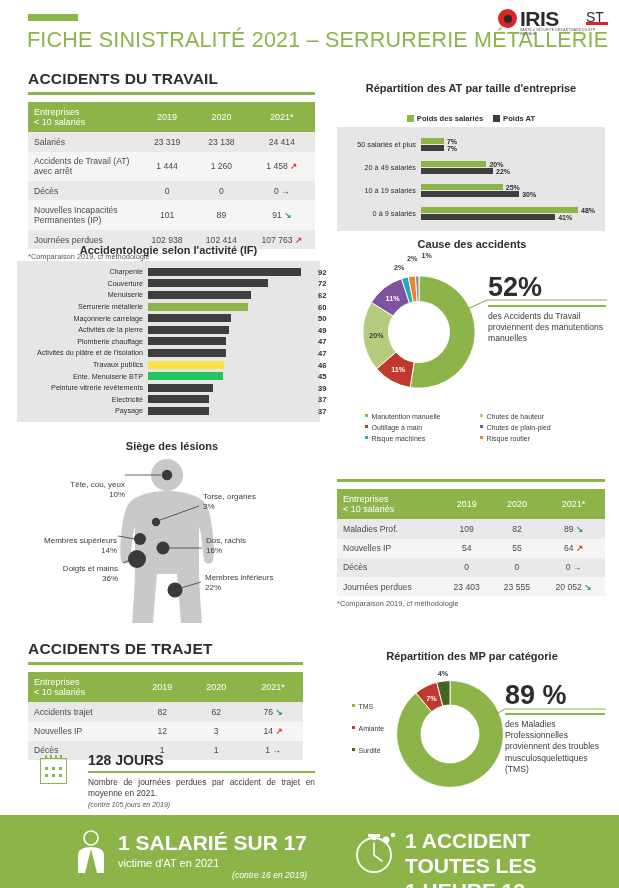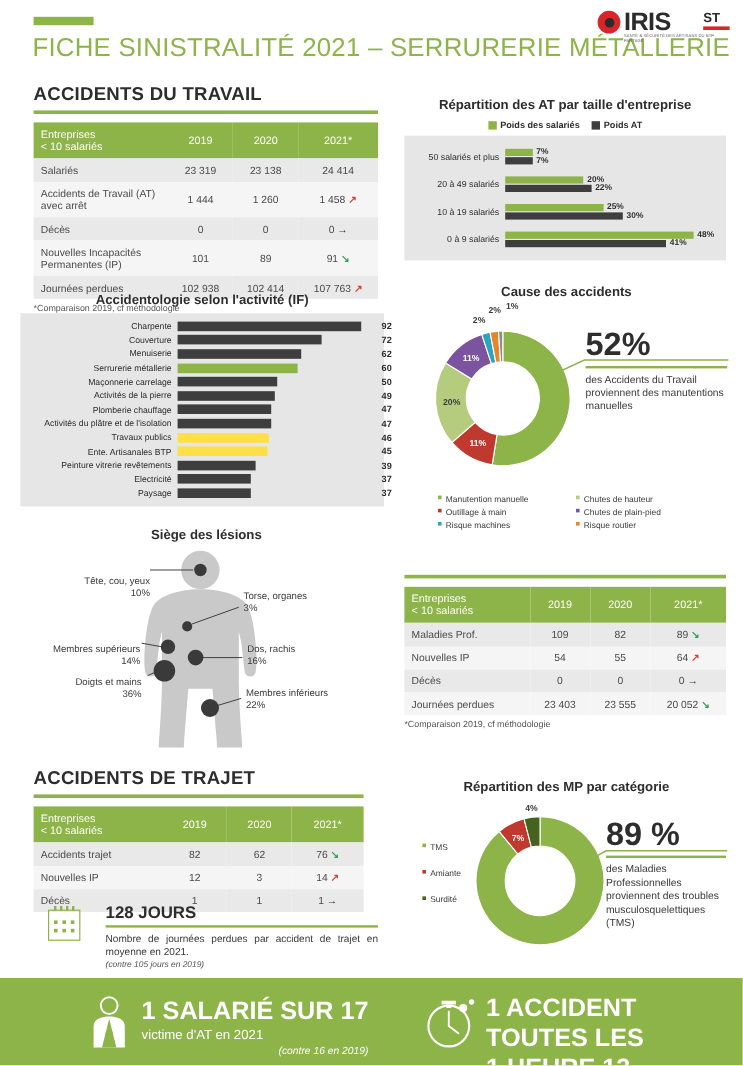--- a/index.html
+++ b/index.html
@@ -23,21 +23,21 @@
     color: #8db448; font-weight: 400; white-space: nowrap;
   }
   .logo { position: absolute; right: 9px; top: 7px; width: 112px; height: 33px; }
   .logo-mark { position: absolute; left: 0; top: 2px; width: 19px; height: 19px;
     border-radius: 50%; background: #d9252a; }
   .logo-mark::after { content:""; position:absolute; left:5.5px; top:5.5px;
     width:8px; height:8px; border-radius:50%; background:#2b2b2b; }
   .logo-iris { position: absolute; left: 22px; top: 0px;
     font-size: 21px; font-weight: bold; letter-spacing: -.5px; color: #2b2b2b; }
   .logo-st { position: absolute; left: 88px; top: 2px;
-    font-size: 11px; font-weight: bold; color: #2b2b2b; }
+    font-size: 14px; font-weight: normal; color: #2b2b2b; }
   .logo-st-bar { position: absolute; left: 88px; top: 15px; width: 22px; height: 3px; background:#d9252a; }
   .logo-sub { position: absolute; left: 22px; top: 21px;
     font-size: 3.4px; line-height: 1.25; color: #555; letter-spacing: .1px; width: 88px; }
 
   
   .sec-h { font-size: 15.5px; font-weight: bold; color: #2d2d2d; letter-spacing: .2px; }
   .sec-rule { height: 2.5px; background: #8db448; margin-top: 4px; }
   .sub-h { font-size: 11px; font-weight: bold; color: #2d2d2d; text-align: center; }
 
   
@@ -166,21 +166,21 @@
             <td>102 414</td>
             <td>107 763<span class="arrow-up"> ↗</span></td>
           </tr>
         </tbody>
     </table>
     <div class="tnote">*Comparaison 2019, cf méthodologie</div>
   </div>
 
   <div style="position:absolute; left:337px; top:82px; width:268px;">
     <div class="sub-h">Répartition des AT par taille d'entreprise</div>
-    <div class="gb-legend" style="margin-top:6px;">
+    <div class="gb-legend" style="margin-top:20px;">
       <span><span class="sw" style="background:#8db448"></span><span>Poids des salariés</span></span>
       <span><span class="sw" style="background:#3e3e3e"></span><span>Poids AT</span></span>
     </div>
     <div class="gb-wrap" id="gb-wrap">
         <div class="gb-row">
           <div class="gb-lab">50 salariés et plus</div>
           <div class="gb-bars">
             <div class="gb-bar" style="background: rgb(141, 180, 72); width: 12.7273%;">
               <span class="v">7%</span>
             </div>
@@ -294,23 +294,23 @@
         </div>
         <div class="if-row">
           <div class="if-lab">Travaux publics</div>
           <div class="if-track">
             <div class="if-bar" style="width: 46%; background: #fde047;">
               <span class="v">46</span>
             </div>
           </div>
         </div>
         <div class="if-row">
-          <div class="if-lab">Ente. Artisanales BTP</div>
-          <div class="if-track">
-            <div class="if-bar" style="width: 45%; background: #fde047;">
+          <div class="if-lab">Ente. Menuiserie BTP</div>
+          <div class="if-track">
+            <div class="if-bar" style="width: 45%; background: #22c55e;">
               <span class="v">45</span>
             </div>
           </div>
         </div>
         <div class="if-row">
           <div class="if-lab">Peinture vitrerie revêtements</div>
           <div class="if-track">
             <div class="if-bar" style="width: 39%; background: rgb(62, 62, 62);">
               <span class="v">39</span>
             </div>

